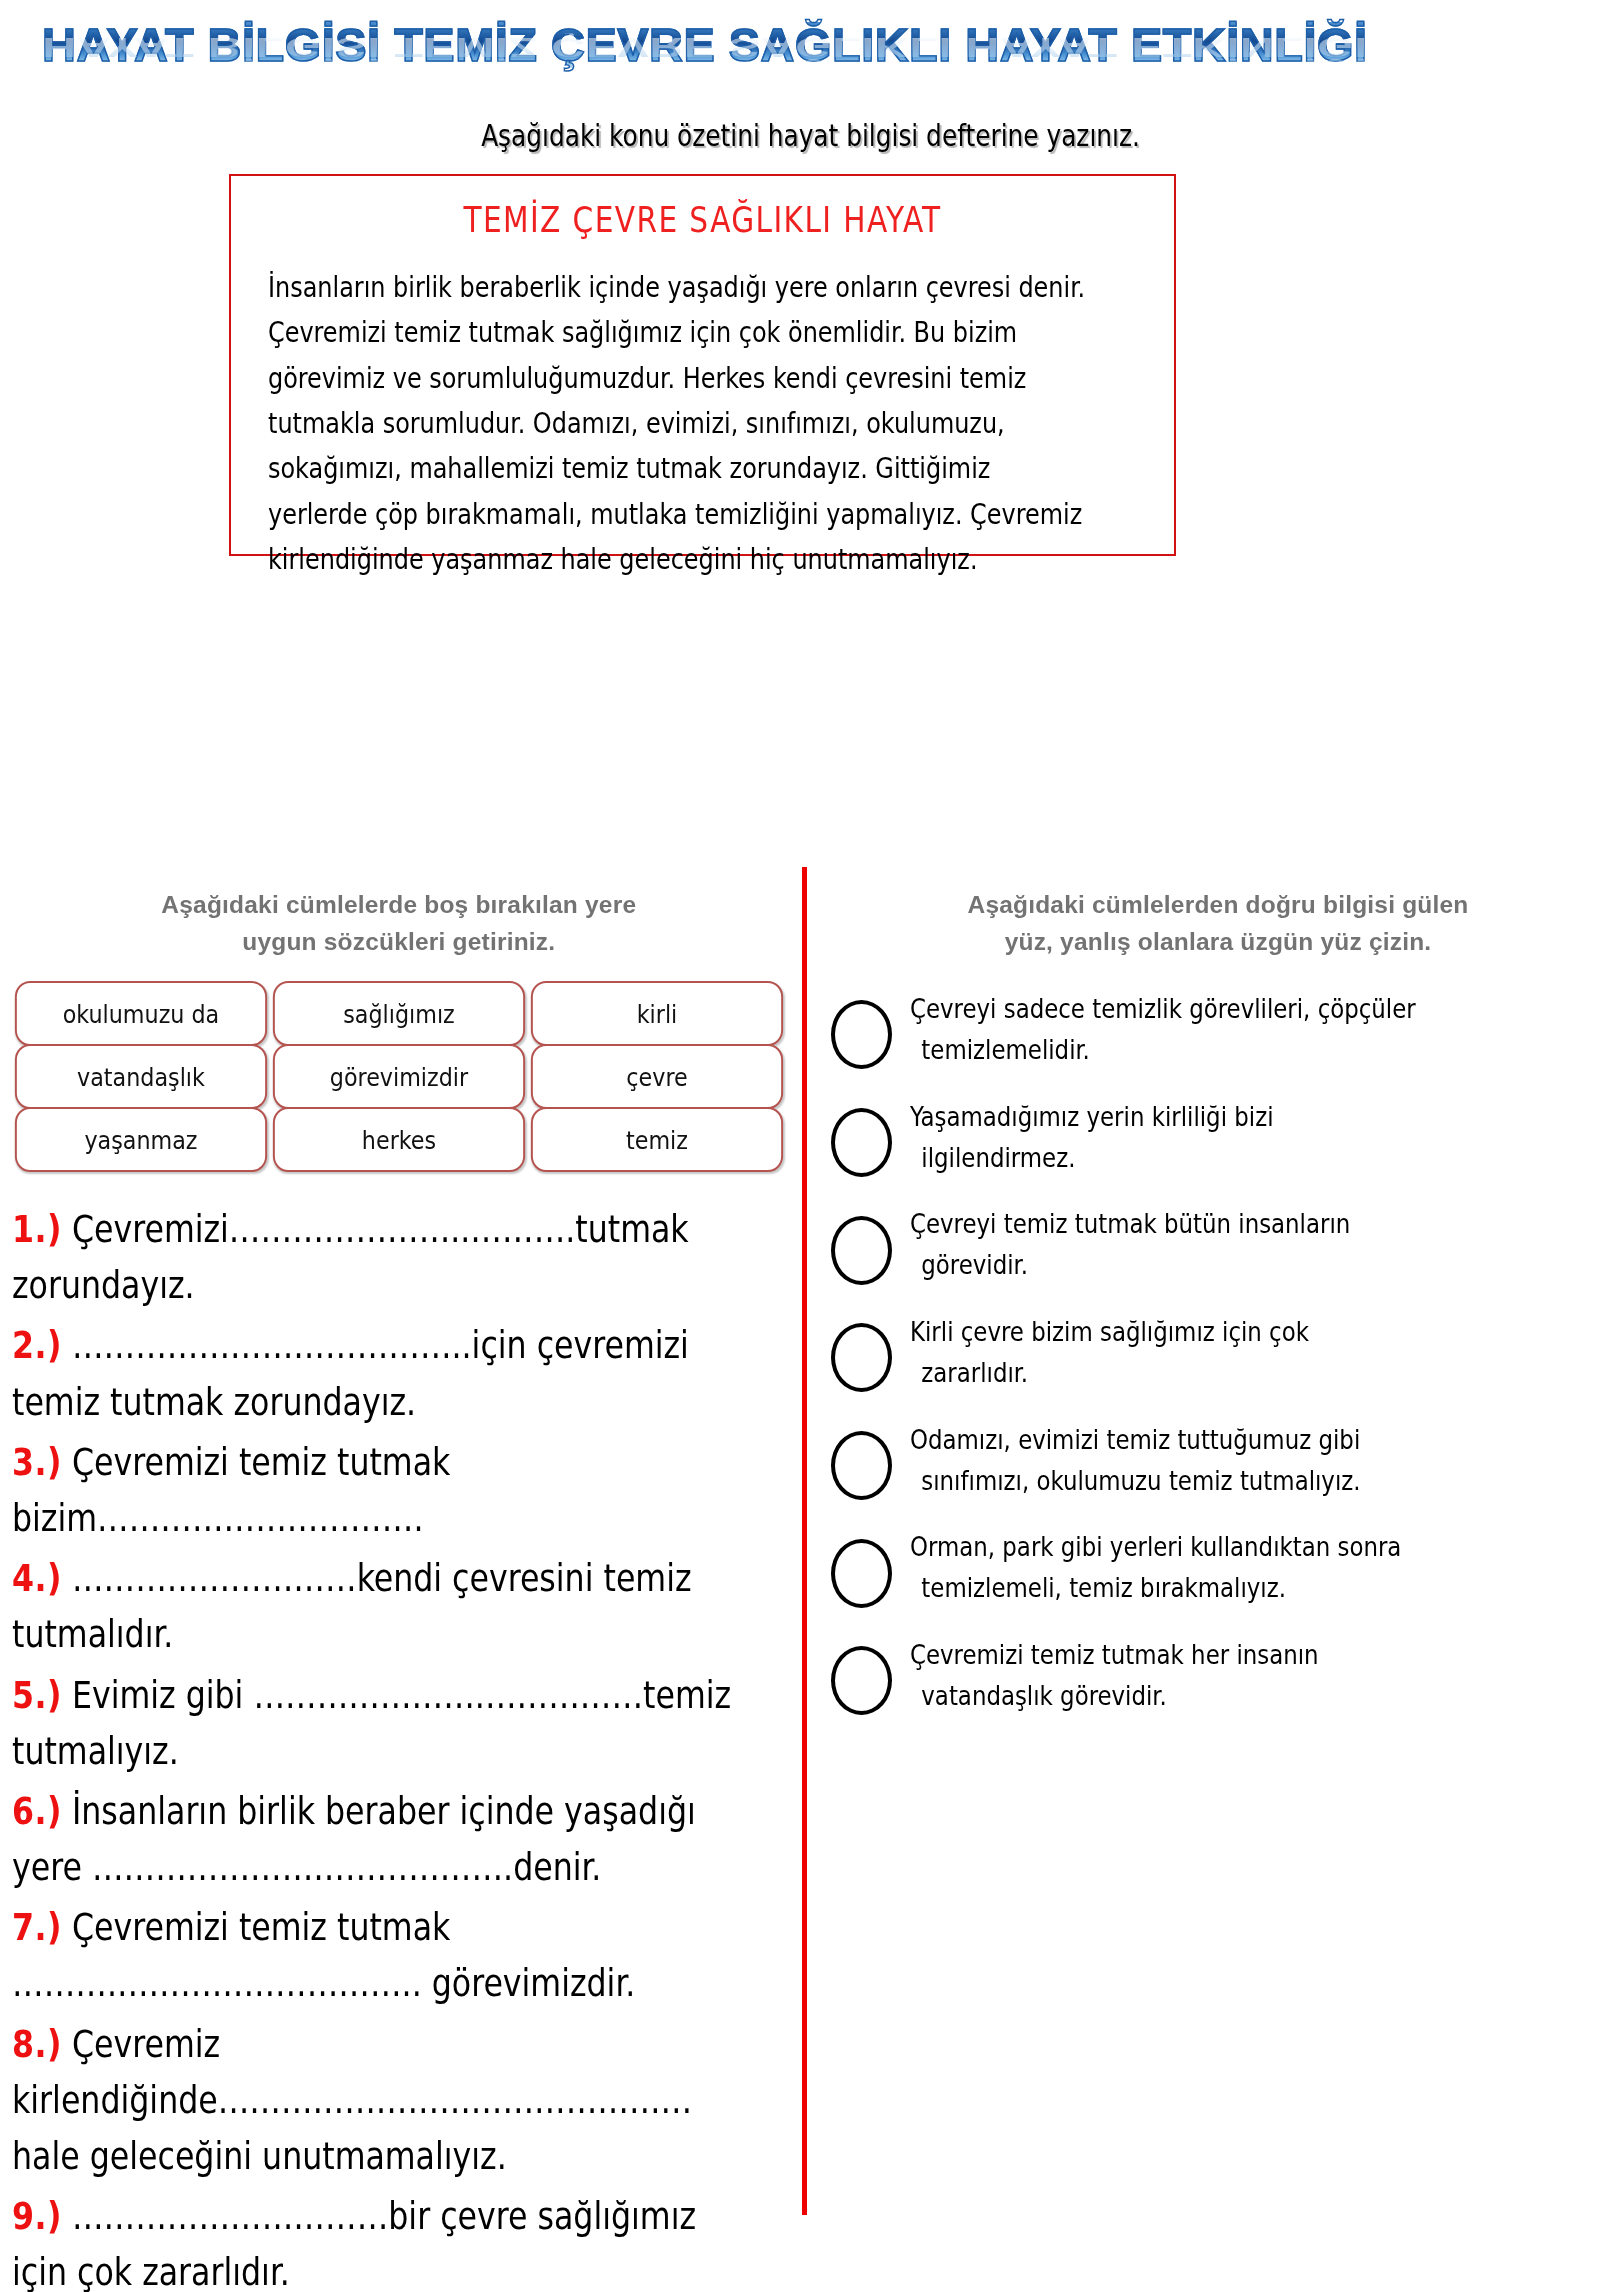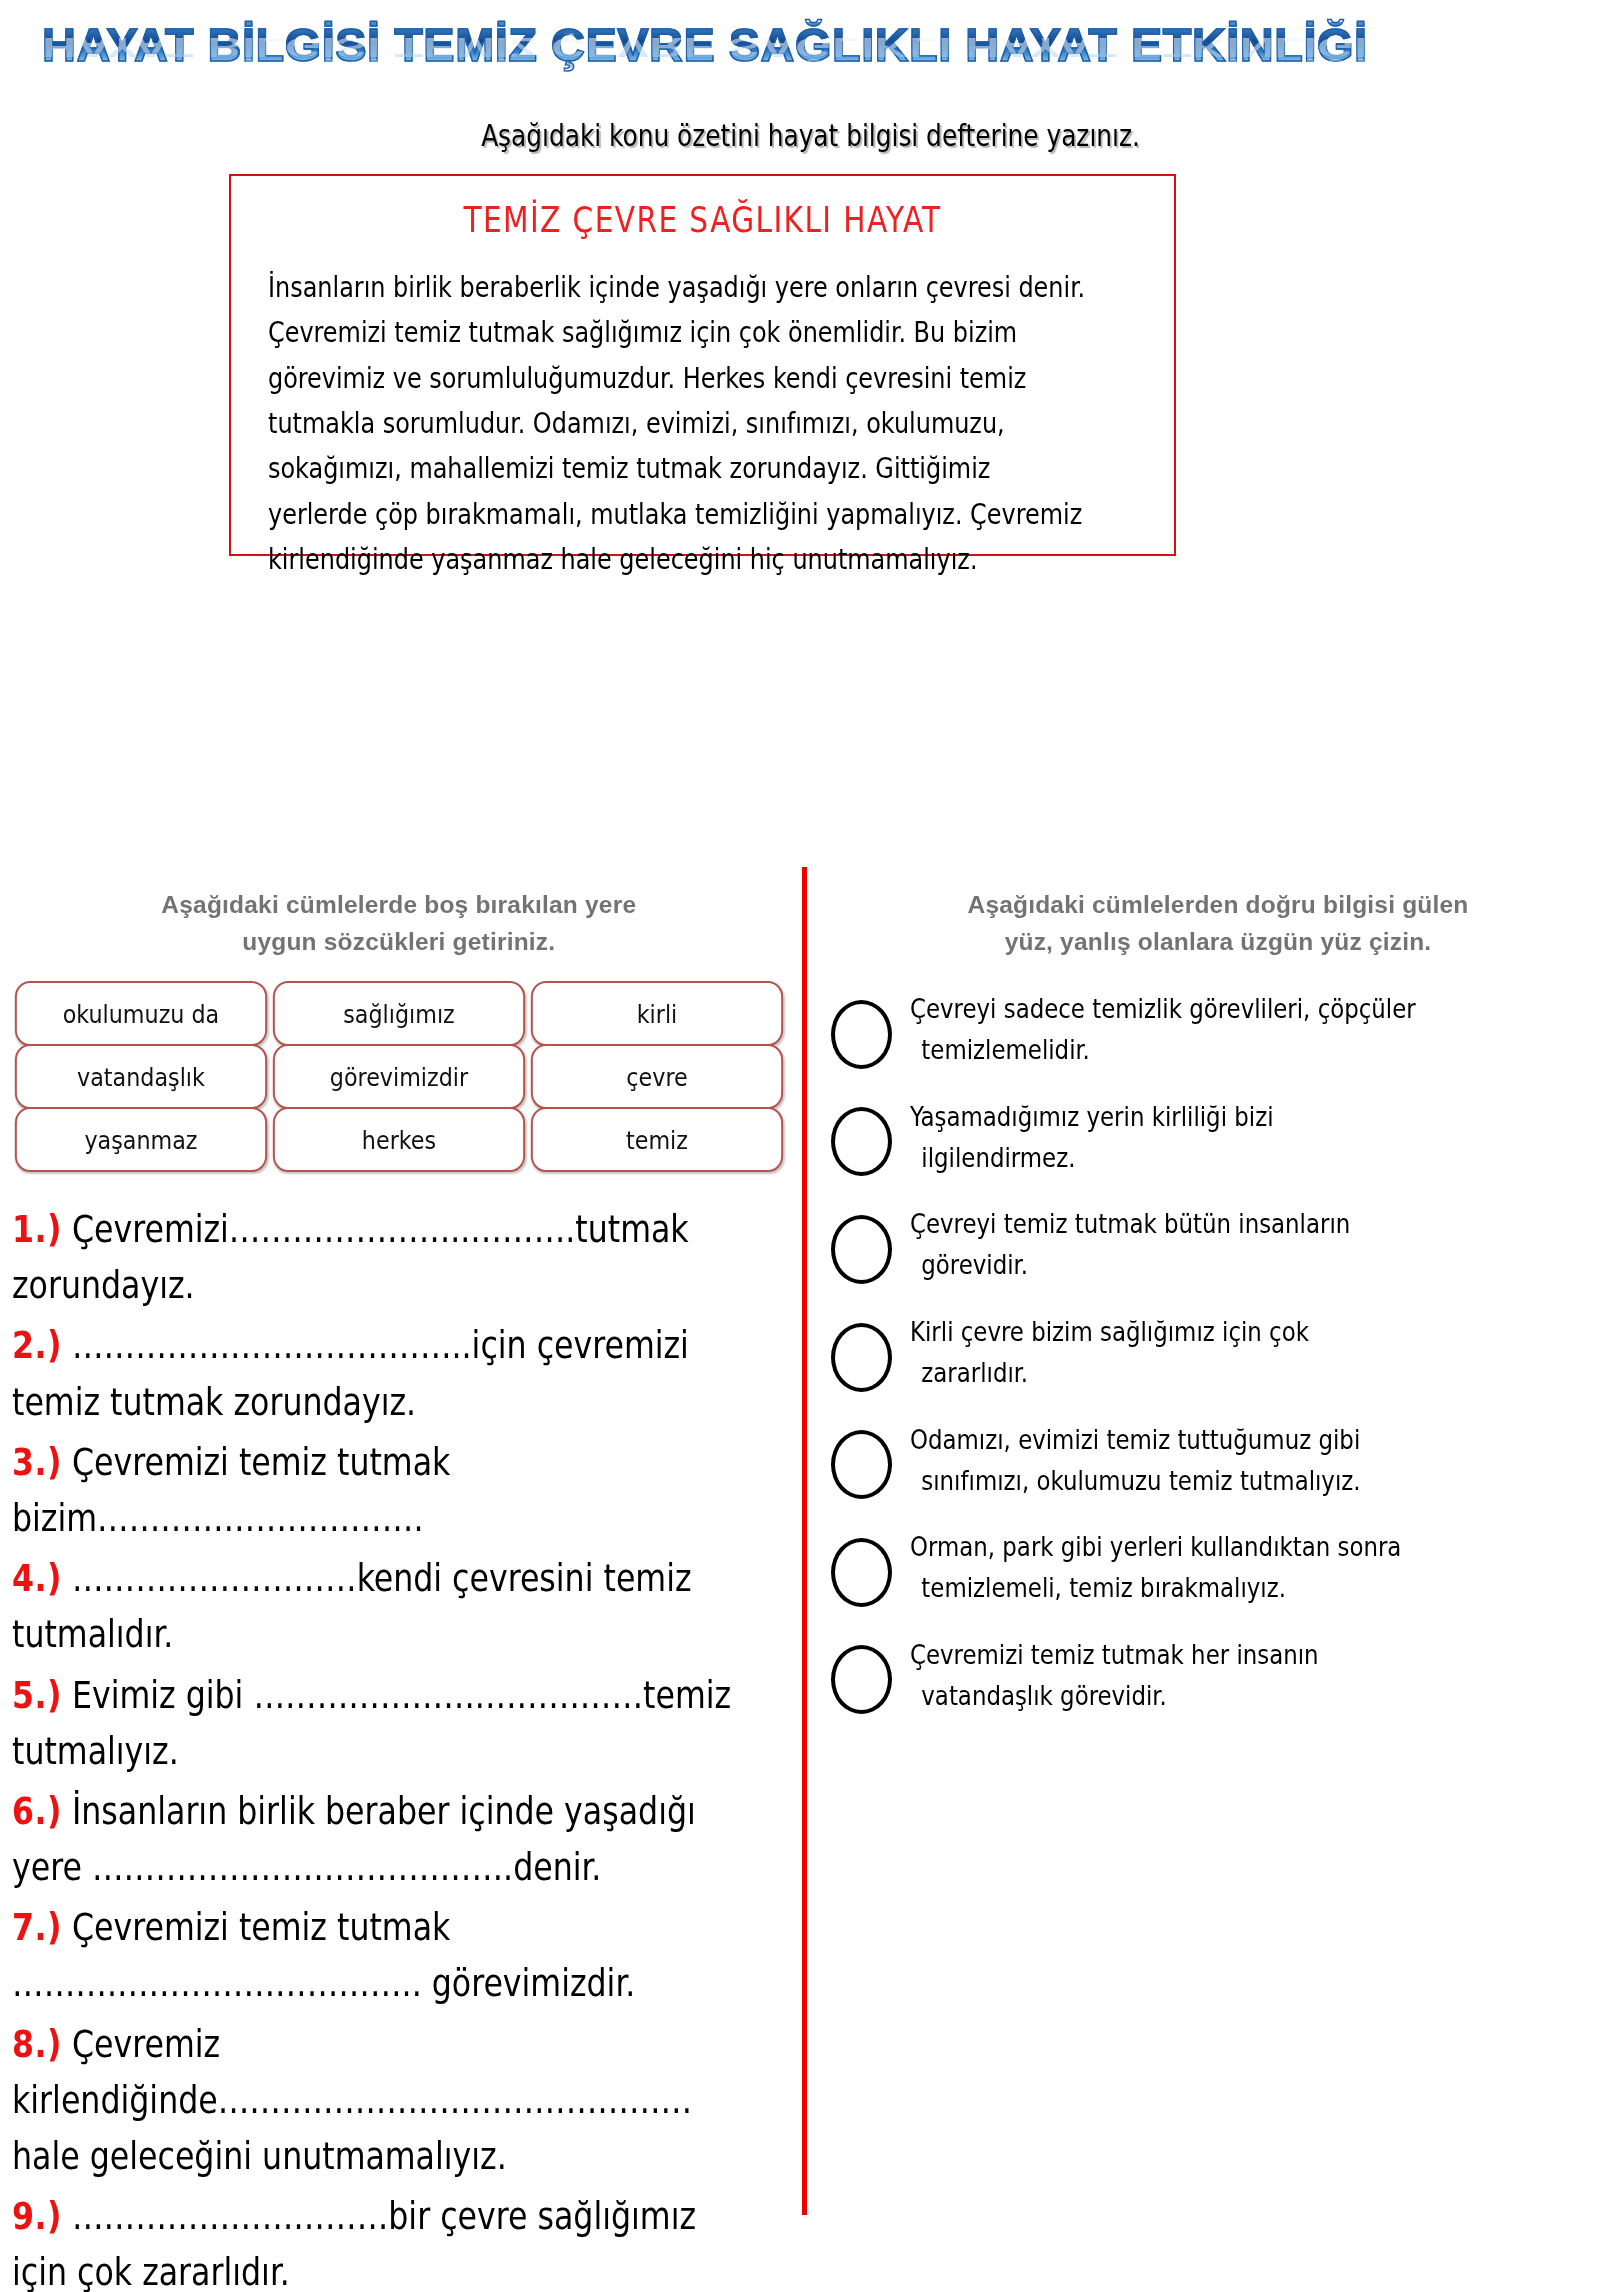--- a/index.html
+++ b/index.html
@@ -185,21 +185,21 @@
     position: absolute;
     left: 831px;
     top: 887px;
     width: 774px;
   }
   .tf-list {
     margin-top: 25.5px;
   }
   .tf-item {
     display: flex;
-    align-items: flex-start;
+    align-items: center;
     margin-bottom: 23.5px;
   }
   .tf-circle {
     flex: 0 0 auto;
     width: 53px;
     height: 61px;
     border: 4.9px solid #000000;
     border-radius: 50%;
     margin-right: 17.6px;
     margin-top: 13.7px;

